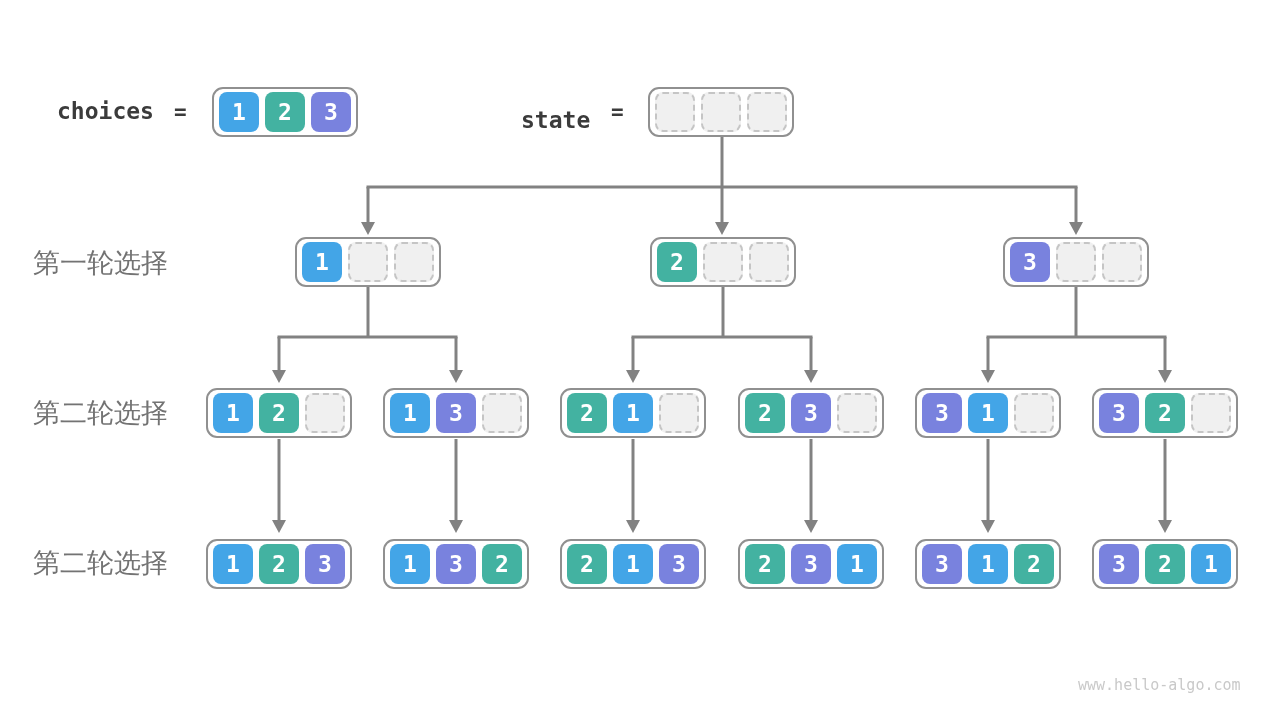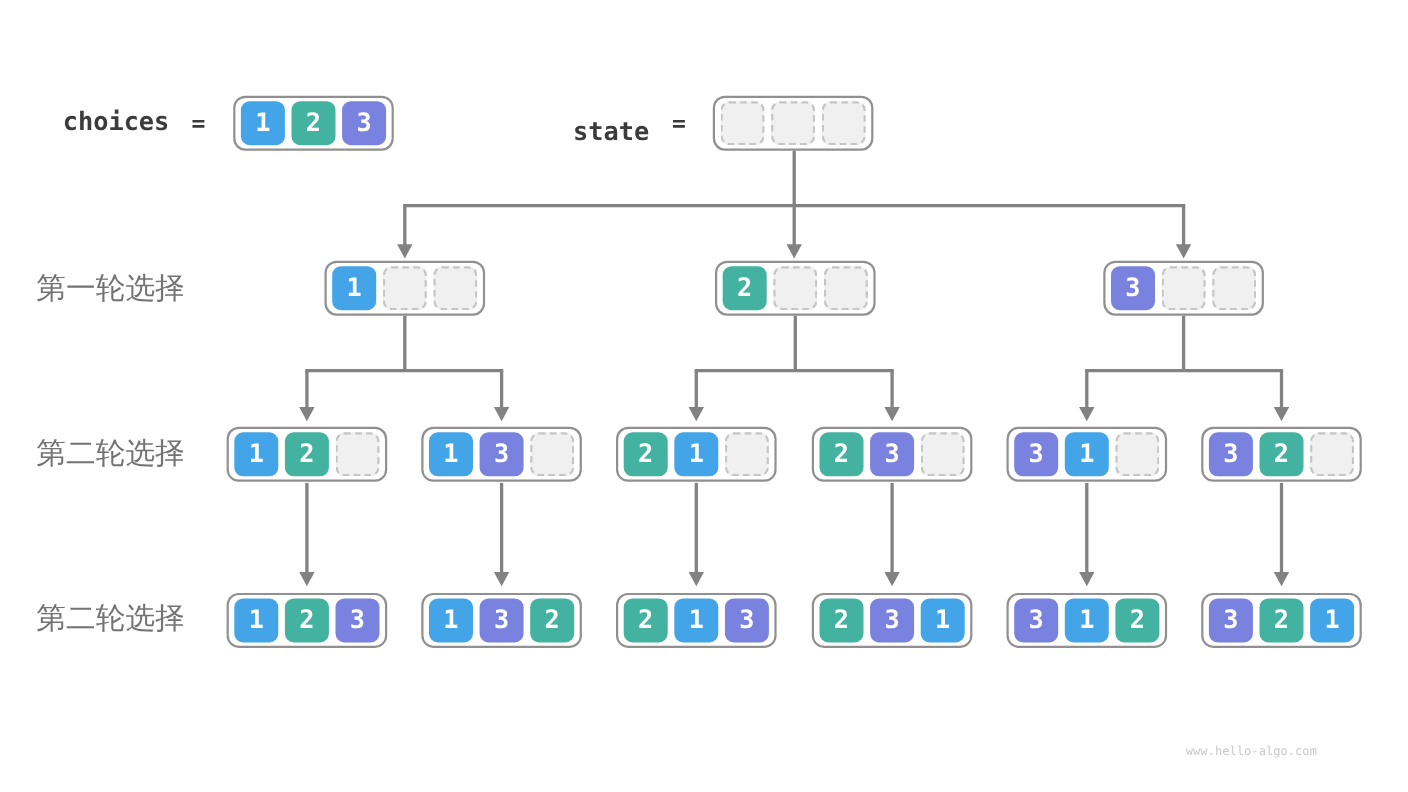--- a/index.html
+++ b/index.html
@@ -70,21 +70,21 @@
     justify-content: center;
   }
   .cell.empty {
     background: #f0f0f0;
     border: 2px dashed #c5c5c5;
   }
   .watermark {
     position: absolute;
     left: 1078px; top: 676px;
     font-family: "DejaVu Sans Mono", monospace;
-    font-size: 11px;
+    font-size: 15px;
     color: #c9c9c9;
     white-space: nowrap;
   }
 </style>
 </head>
 <body>
 
 <div class="canvas">
 
   <svg id="connectors" viewBox="0 0 1280 720" xmlns="http://www.w3.org/2000/svg" style="color: rgb(130, 130, 130);">

